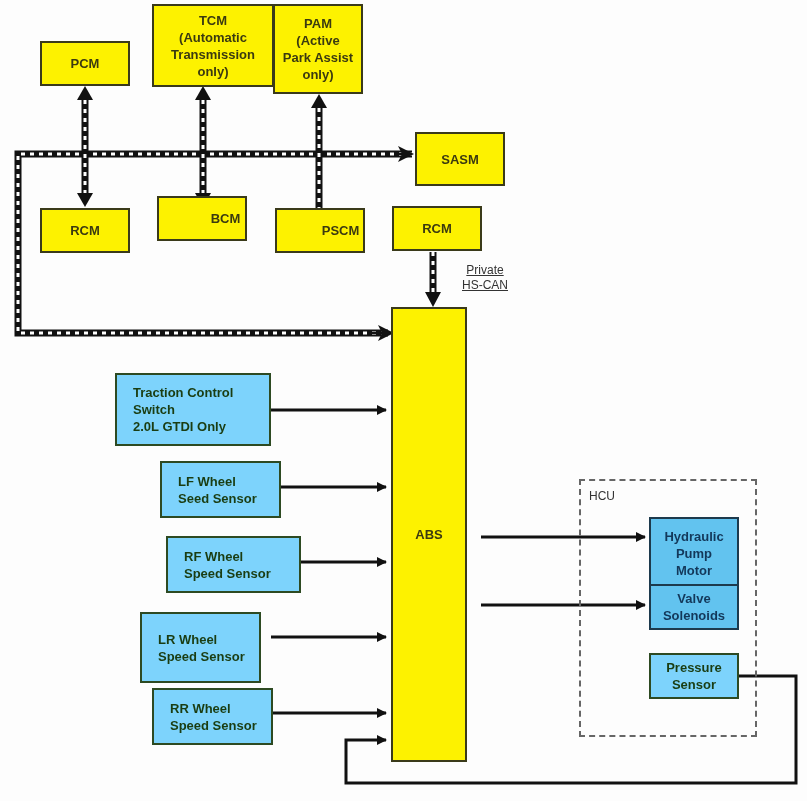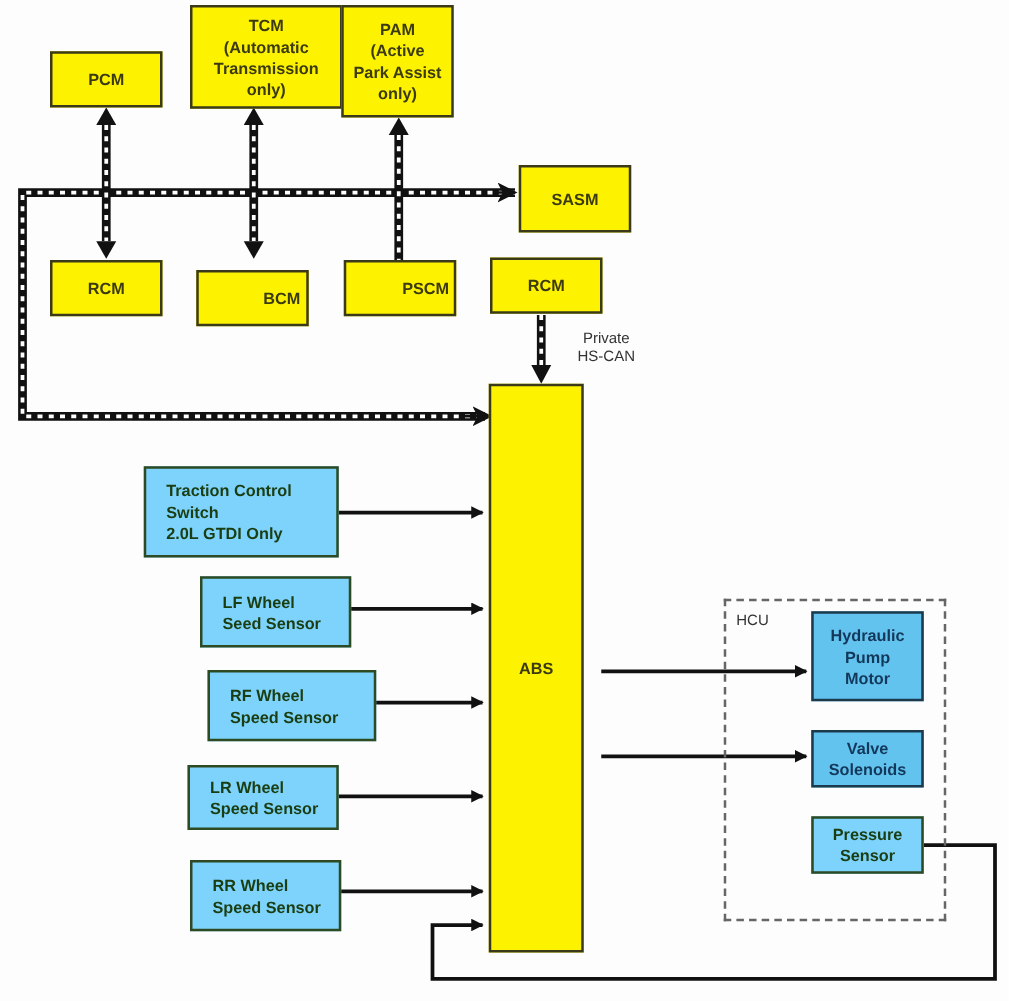--- a/index.html
+++ b/index.html
@@ -69,51 +69,51 @@
       <line x1="271" y1="713" x2="386" y2="713" marker-end="url(#ah)"></line>
       <line x1="481" y1="537" x2="645" y2="537" marker-end="url(#ah)"></line>
       <line x1="481" y1="605" x2="645" y2="605" marker-end="url(#ah)"></line>
       <path d="M739,676 L796,676 L796,783 L346,783 L346,740 L386,740" marker-end="url(#ah)"></path>
     </g>
   </svg>
 
   <div class="hcu" style="left:579px;top:479px;width:178px;height:258px;"></div>
   <div class="label" style="left:589px;top:489px;font-weight:normal;">HCU</div>
   <div class="label" style="left:399px;top:307px;font-weight:normal;">HS-CAN</div>
-  <div class="label" style="left:462px;top:263px;font-weight:normal;text-align:center;">Private
+  <div class="label" style="left:462px;top:263px;font-weight:normal;text-align:center;text-decoration:underline;">Private
 HS-CAN</div>
 
   <div class="box yellow" style="left:40px;top:41px;width:90px;height:45px;">PCM</div>
   <div class="box yellow" style="left:140px;top:4px;width:122px;height:83px;margin-left:12px;">TCM
 (Automatic
 Transmission
 only)</div>
   <div class="box yellow" style="left:273px;top:4px;width:90px;height:90px;">PAM
 (Active
 Park Assist
 only)</div>
   <div class="box yellow" style="left:415px;top:132px;width:90px;height:54px;">SASM</div>
   <div class="box yellow" style="left:40px;top:208px;width:90px;height:45px;">RCM</div>
-  <div class="box yellow" style="left:157px;top:216px;width:90px;height:45px;padding-left:47px;">BCM</div>
+  <div class="box yellow" style="left:157px;top:196px;width:90px;height:45px;padding-left:47px;">BCM</div>
   <div class="box yellow" style="left:275px;top:208px;width:90px;height:45px;padding-left:41px;">PSCM</div>
   <div class="box yellow" style="left:392px;top:206px;width:90px;height:45px;">RCM</div>
   <div class="box yellow" style="left:391px;top:307px;width:76px;height:455px;">ABS</div>
 
   <div class="box green" style="left:115px;top:373px;width:156px;height:73px;">Traction Control
 Switch
 2.0L GTDI Only</div>
   <div class="box green" style="left:160px;top:461px;width:121px;height:57px;">LF Wheel
 Seed Sensor</div>
   <div class="box green" style="left:150px;top:536px;width:135px;height:57px;margin-left:16px;">RF Wheel
 Speed Sensor</div>
-  <div class="box green" style="left:150px;top:612px;width:121px;height:52px;">LR Wheel
+  <div class="box green" style="left:140px;top:612px;width:121px;height:71px;">LR Wheel
 Speed Sensor</div>
   <div class="box green" style="left:152px;top:688px;width:121px;height:57px;">RR Wheel
 Speed Sensor</div>
 
-  <div class="box blue" style="left:649px;top:489px;width:90px;height:72px;">Hydraulic
+  <div class="box blue" style="left:649px;top:517px;width:90px;height:72px;">Hydraulic
 Pump
 Motor</div>
   <div class="box blue" style="left:649px;top:584px;width:90px;height:46px;">Valve
 Solenoids</div>
   <div class="box green center" style="left:649px;top:653px;width:90px;height:46px;">Pressure
 Sensor</div>
 </div>
 
 </body></html>

